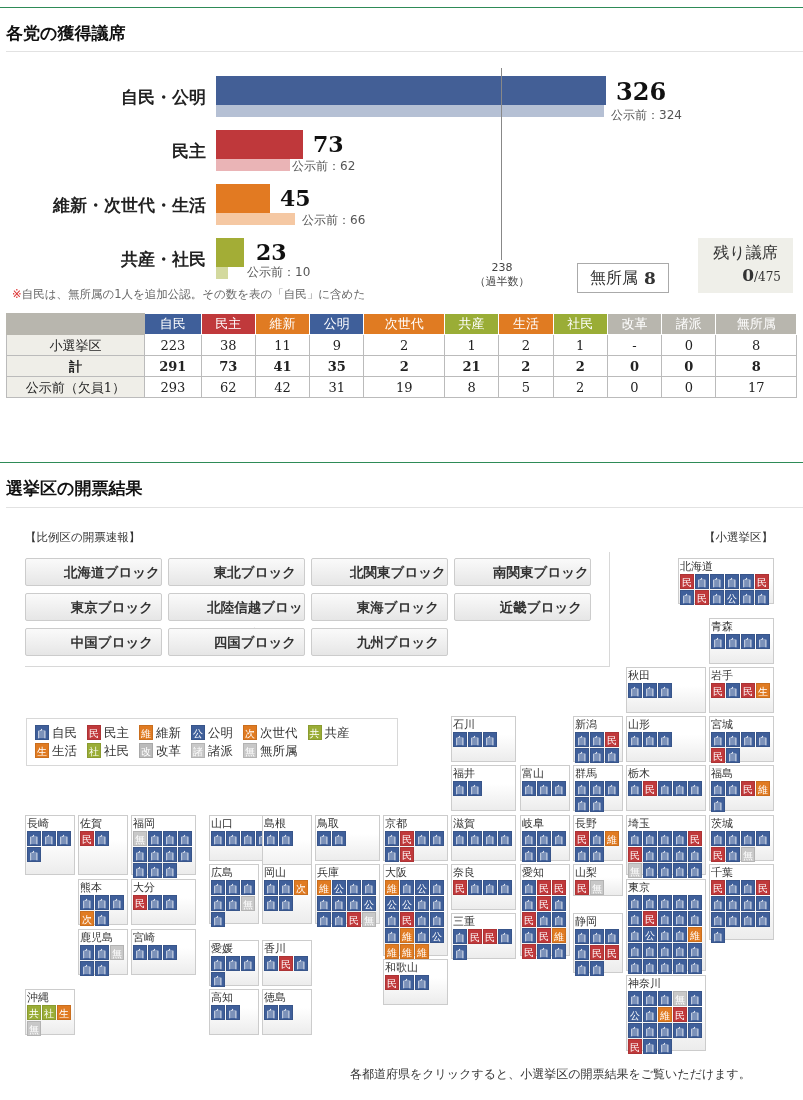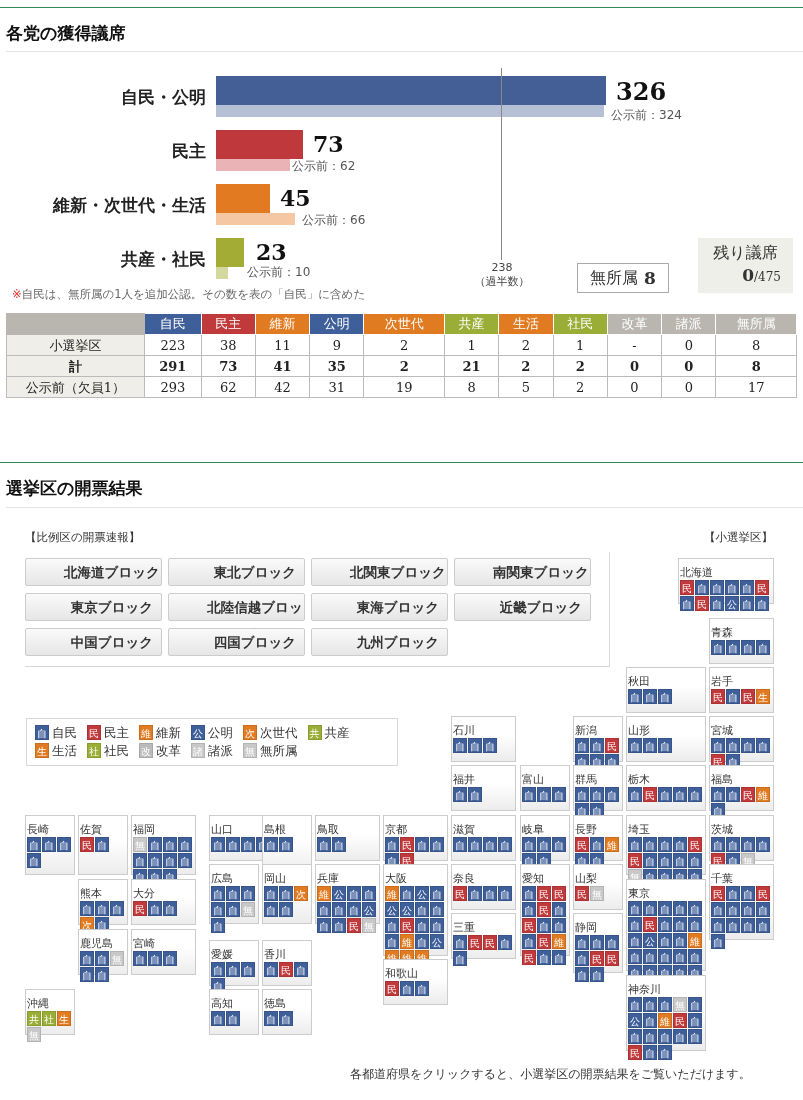--- a/index.html
+++ b/index.html
@@ -50,21 +50,21 @@
   .c-komei { background: #3f5f9a; }
   .c-jisedai { background: #e07b22; }
   .c-jcp { background: #9aad36; }
   .c-seikatsu { background: #e07b22; }
   .c-sdp { background: #9aad36; }
   .c-kaikaku { background: #bbb; }
   .c-shoha { background: #c8c8c8; }
   .c-ind { background: #c8c8c8; }
 
   
-  .pref { position: absolute; border: 1px solid #ccc; background: linear-gradient(#fff 40%, #ececec); padding: 7px 0 0 1px; cursor: pointer; }
+  .pref { position: absolute; border: 1px solid #ccc; background: linear-gradient(#fff 40%, #ececec); padding: 1px 0 0 1px; cursor: pointer; }
   .pref-name { display: block; font-size: 11px; color: #333; height: 14px; line-height: 14px; white-space: nowrap; }
   .pref-chips { line-height: 0; }
   .footer-note { position: absolute; left: 350px; top: 1066px; font-size: 12px; color: #333; white-space: nowrap; }
 </style>
 </head>
 <body>
 
 <div class="green-rule" style="top:7px;"></div>
 <div class="section-title" style="top:22px;">各党の獲得議席</div>
 <div class="gray-rule" style="top:51px;"></div>
@@ -367,21 +367,21 @@
       <div class="pref-chips"><span class="chip c-ishin">維</span><span class="chip c-ldp">自</span><span class="chip c-komei">公</span><span class="chip c-ldp">自</span><span class="chip c-komei">公</span><span class="chip c-komei">公</span><span class="chip c-ldp">自</span><span class="chip c-ldp">自</span><span class="chip c-ldp">自</span><span class="chip c-dpj">民</span><span class="chip c-ldp">自</span><span class="chip c-ldp">自</span><span class="chip c-ldp">自</span><span class="chip c-ishin">維</span><span class="chip c-ldp">自</span><span class="chip c-komei">公</span><span class="chip c-ishin">維</span><span class="chip c-ishin">維</span><span class="chip c-ishin">維</span></div>
     </div>
     <div class="pref" style="left: 451px; top: 864px; width: 65px; height: 46px;">
       <span class="pref-name">奈良</span>
       <div class="pref-chips"><span class="chip c-dpj">民</span><span class="chip c-ldp">自</span><span class="chip c-ldp">自</span><span class="chip c-ldp">自</span></div>
     </div>
     <div class="pref" style="left: 520px; top: 864px; width: 50px; height: 92px;">
       <span class="pref-name">愛知</span>
       <div class="pref-chips"><span class="chip c-ldp">自</span><span class="chip c-dpj">民</span><span class="chip c-dpj">民</span><span class="chip c-ldp">自</span><span class="chip c-dpj">民</span><span class="chip c-ldp">自</span><span class="chip c-dpj">民</span><span class="chip c-ldp">自</span><span class="chip c-ldp">自</span><span class="chip c-ldp">自</span><span class="chip c-dpj">民</span><span class="chip c-ishin">維</span><span class="chip c-dpj">民</span><span class="chip c-ldp">自</span><span class="chip c-ldp">自</span></div>
     </div>
-    <div class="pref" style="left: 573px; top: 864px; width: 50px; height: 46px;">
+    <div class="pref" style="left: 573px; top: 864px; width: 50px; height: 32px;">
       <span class="pref-name">山梨</span>
       <div class="pref-chips"><span class="chip c-dpj">民</span><span class="chip c-ind">無</span></div>
     </div>
     <div class="pref" style="left: 709px; top: 864px; width: 65px; height: 76px;">
       <span class="pref-name">千葉</span>
       <div class="pref-chips"><span class="chip c-dpj">民</span><span class="chip c-ldp">自</span><span class="chip c-ldp">自</span><span class="chip c-dpj">民</span><span class="chip c-ldp">自</span><span class="chip c-ldp">自</span><span class="chip c-ldp">自</span><span class="chip c-ldp">自</span><span class="chip c-ldp">自</span><span class="chip c-ldp">自</span><span class="chip c-ldp">自</span><span class="chip c-ldp">自</span><span class="chip c-ldp">自</span></div>
     </div>
     <div class="pref" style="left: 626px; top: 879px; width: 80px; height: 92px;">
       <span class="pref-name">東京</span>
       <div class="pref-chips"><span class="chip c-ldp">自</span><span class="chip c-ldp">自</span><span class="chip c-ldp">自</span><span class="chip c-ldp">自</span><span class="chip c-ldp">自</span><span class="chip c-ldp">自</span><span class="chip c-dpj">民</span><span class="chip c-ldp">自</span><span class="chip c-ldp">自</span><span class="chip c-ldp">自</span><span class="chip c-ldp">自</span><span class="chip c-komei">公</span><span class="chip c-ldp">自</span><span class="chip c-ldp">自</span><span class="chip c-ishin">維</span><span class="chip c-ldp">自</span><span class="chip c-ldp">自</span><span class="chip c-ldp">自</span><span class="chip c-ldp">自</span><span class="chip c-ldp">自</span><span class="chip c-ldp">自</span><span class="chip c-ldp">自</span><span class="chip c-ldp">自</span><span class="chip c-ldp">自</span><span class="chip c-ldp">自</span></div>

